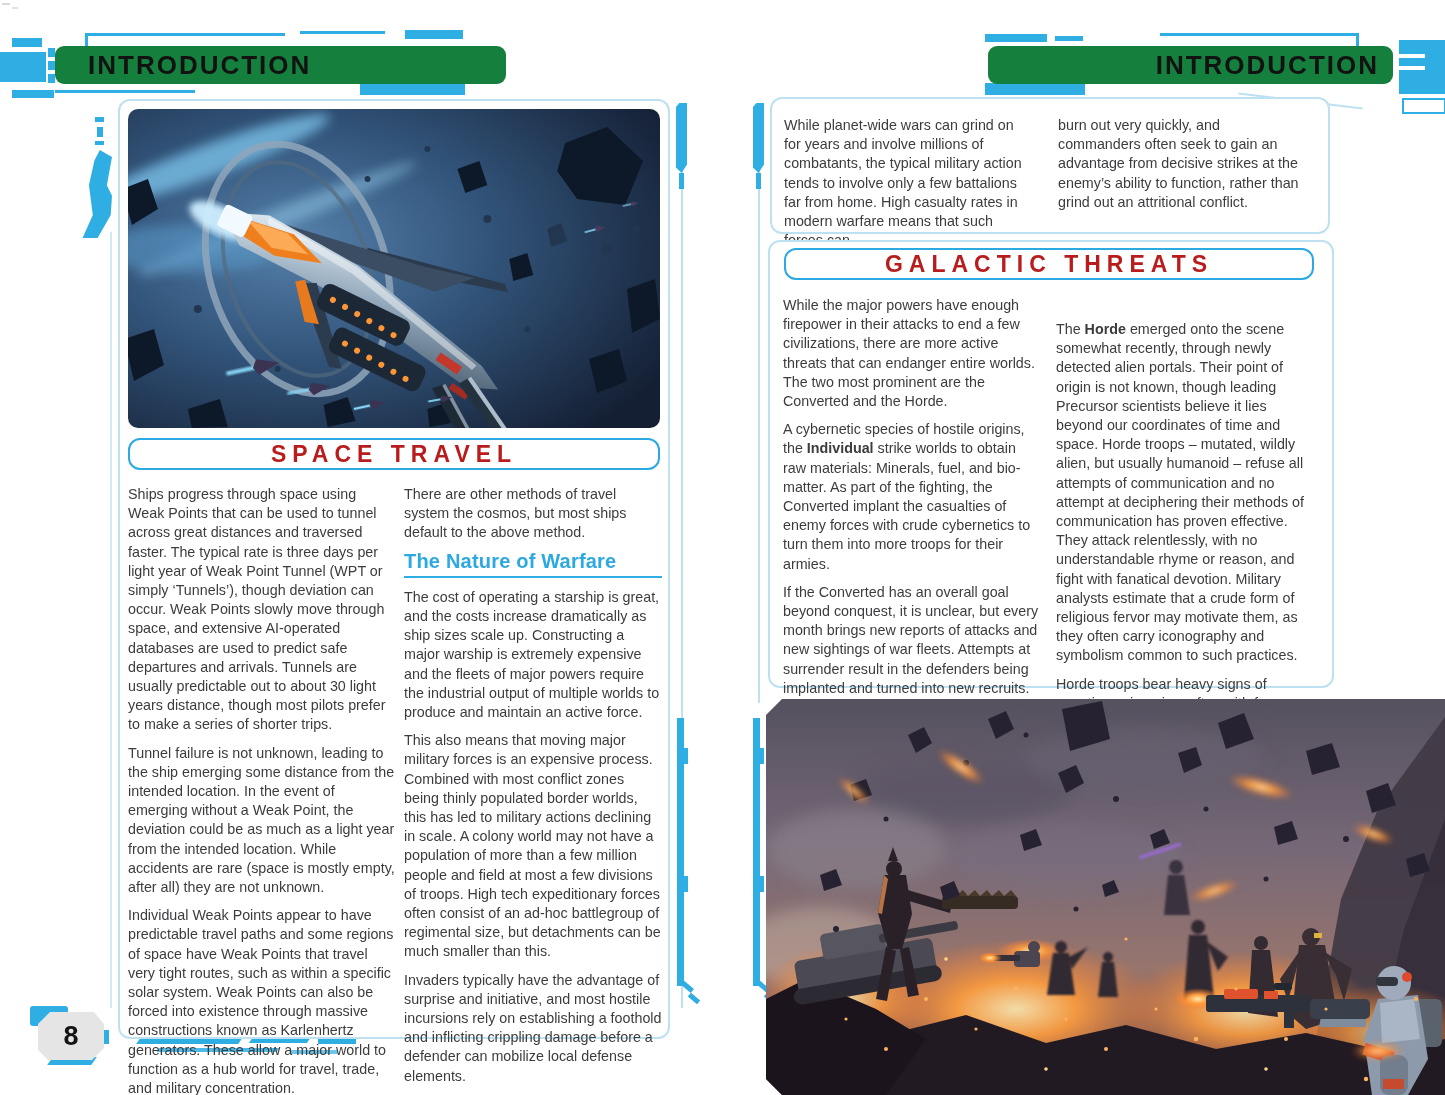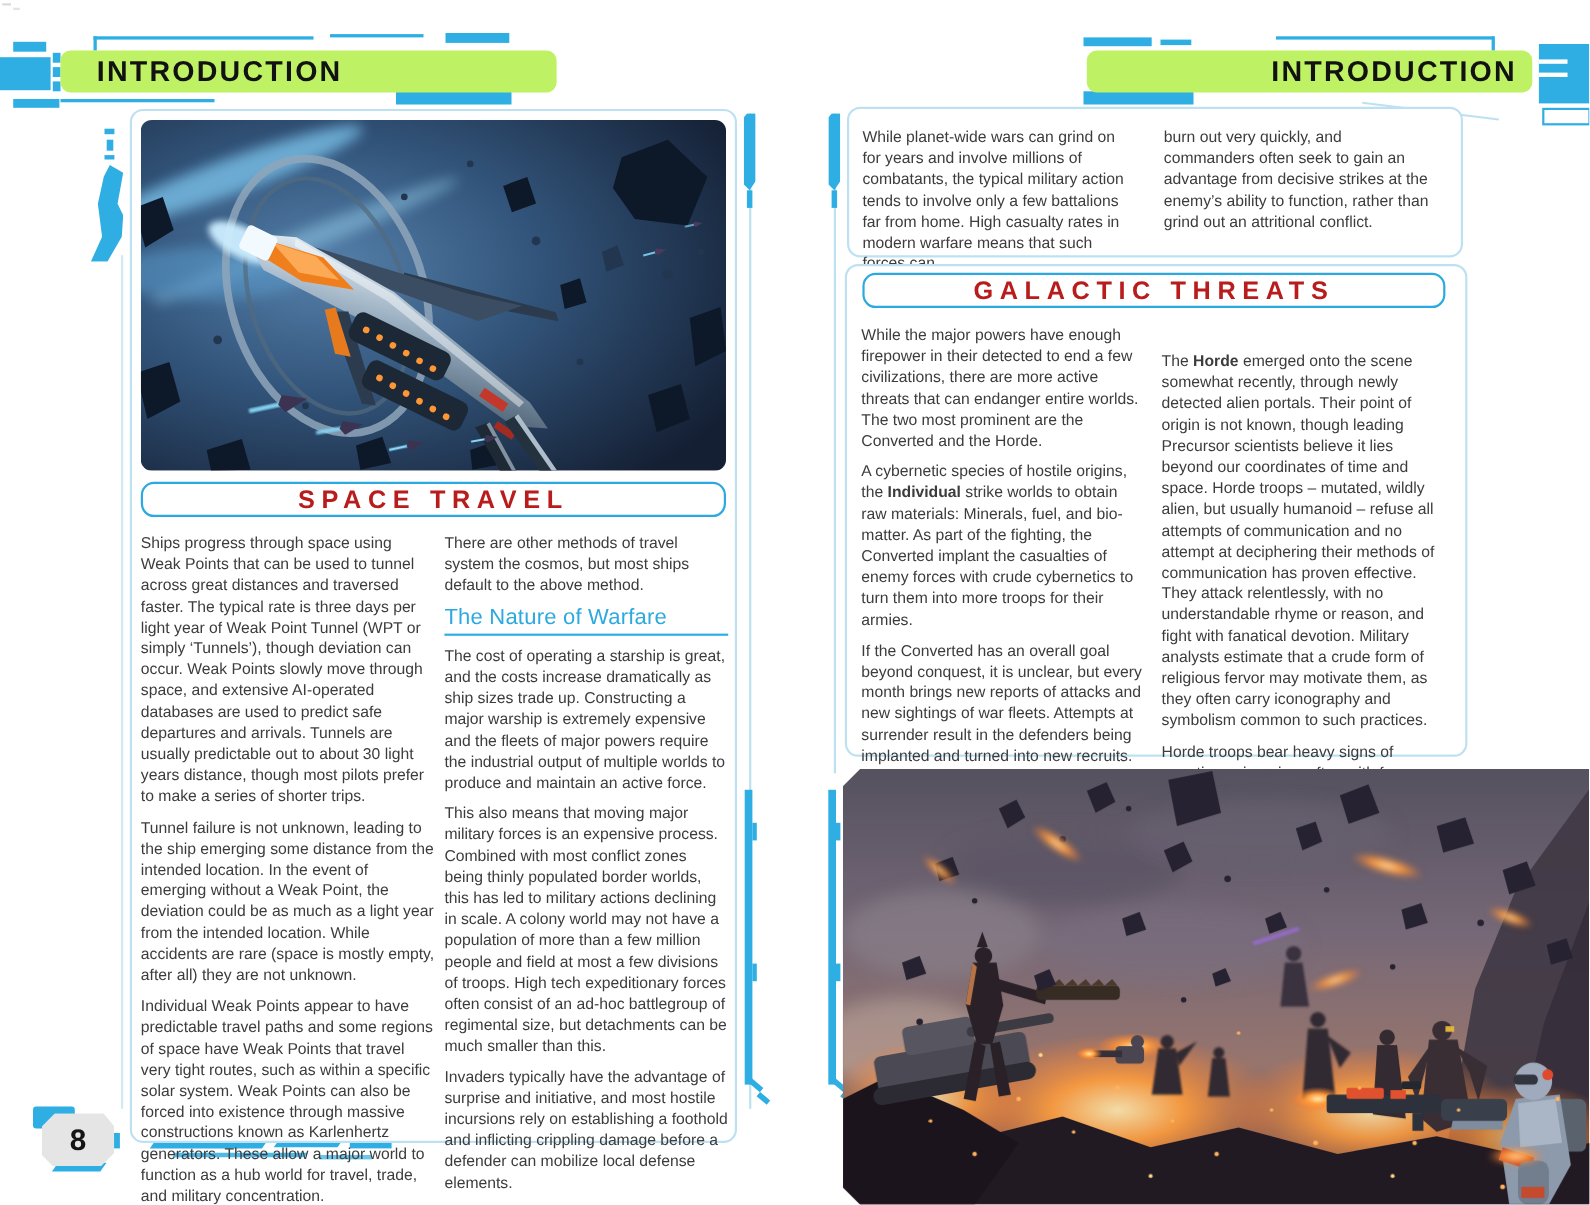--- a/index.html
+++ b/index.html
@@ -2,31 +2,31 @@
 <html><head>
 <meta charset="utf-8">
 <style>
   html,body{margin:0;padding:0;background:#ffffff;}
   #canvas{position:relative;width:1445px;height:1095px;background:#fff;overflow:hidden;
           font-family:"Liberation Sans",sans-serif;}
   .abs{position:absolute;}
   .cyan{background:#2FAEE3;}
   .ltline{background:#BEE1F2;}
   
-  .hdr-bar{background:#bef264;border-radius:9px;height:38px;line-height:38px;
+  .hdr-bar{background:#15803d;border-radius:9px;height:38px;line-height:38px;
            font-weight:bold;font-size:26px;letter-spacing:2px;color:#121212;}
   
   .frame{border:2px solid #BEE1F2;border-radius:12px;background:#fff;}
   
   .sect{border:2px solid #2BA9E0;border-radius:12px;text-align:center;
         color:#b91c1c;font-weight:bold;font-size:23px;letter-spacing:6px;line-height:28px;height:28px;}
   
   .col{color:#3C3C3E;font-size:14.3px;line-height:19.2px;}
   .col p{margin:0 0 9px 0;}
-  .subhead{color:#2BA9E0;font-weight:normal;font-size:20px;letter-spacing:.2px;
+  .subhead{color:#2BA9E0;font-weight:bold;font-size:20px;letter-spacing:.2px;
            border-bottom:2.5px solid #2FAEE3;padding-bottom:5px;margin:7px 0 10px 0;}
   .art{overflow:hidden;}
   .art svg{display:block;width:100%;height:100%;}
   
   .badge{background:#E5E5E6;clip-path:polygon(12px 0,calc(100% - 10px) 0,100% 12px,100% calc(100% - 12px),calc(100% - 12px) 100%,10px 100%,0 calc(100% - 10px),0 12px);
          text-align:center;font-weight:bold;font-size:27px;color:#141414;line-height:48px;}
   b{font-weight:bold;}
 </style>
 </head>
 <body>
@@ -223,21 +223,21 @@
   </div>
 
   <div class="abs col" style="left:128px;top:485px;width:268px;">
     <p>Ships progress through space using Weak Points that can be used to tunnel across great distances and traversed faster. The typical rate is three days per light year of Weak Point Tunnel (WPT or simply ‘Tunnels’), though deviation can occur. Weak Points slowly move through space, and extensive AI-operated databases are used to predict safe departures and arrivals. Tunnels are usually predictable out to about 30 light years distance, though most pilots prefer to make a series of shorter trips.</p>
     <p>Tunnel failure is not unknown, leading to the ship emerging some distance from the intended location. In the event of emerging without a Weak Point, the deviation could be as much as a light year from the intended location. While accidents are rare (space is mostly empty, after all) they are not unknown.</p>
     <p>Individual Weak Points appear to have predictable travel paths and some regions of space have Weak Points that travel very tight routes, such as within a specific solar system. Weak Points can also be forced into existence through massive constructions known as Karlenhertz generators. These allow a major world to function as a hub world for travel, trade, and military concentration.</p>
   </div>
   <div class="abs col" style="left:404px;top:485px;width:258px;">
     <p>There are other methods of travel system the cosmos, but most ships default to the above method.</p>
     <div class="subhead">The Nature of Warfare</div>
-    <p>The cost of operating a starship is great, and the costs increase dramatically as ship sizes trade up. Constructing a major warship is extremely expensive and the fleets of major powers require the industrial output of multiple worlds to produce and maintain an active force.</p>
+    <p>The cost of operating a starship is great, and the costs increase dramatically as ship sizes scale up. Constructing a major warship is extremely expensive and the fleets of major powers require the industrial output of multiple worlds to produce and maintain an active force.</p>
     <p>This also means that moving major military forces is an expensive process. Combined with most conflict zones being thinly populated border worlds, this has led to military actions declining in scale. A colony world may not have a population of more than a few million people and field at most a few divisions of troops. High tech expeditionary forces often consist of an ad-hoc battlegroup of regimental size, but detachments can be much smaller than this.</p>
     <p>Invaders typically have the advantage of surprise and initiative, and most hostile incursions rely on establishing a foothold and inflicting crippling damage before a defender can mobilize local defense elements.</p>
   </div>
 
   <div class="abs cyan" style="left:30px;top:1006px;width:38px;height:20px;border-radius:3px;"></div>
   <div class="abs cyan" style="left:50px;top:1057px;width:44px;height:8px;transform:skewX(-35deg);"></div>
   <div class="abs cyan" style="left:102px;top:1030px;width:7px;height:14px;"></div>
   <div class="abs badge" style="left:38px;top:1012px;width:66px;height:48px;">
     <span>8</span>
   </div>
@@ -248,21 +248,21 @@
   </div>
   <div class="abs col" style="left:1058px;top:116px;width:248px;">
     <p>burn out very quickly, and commanders often seek to gain an advantage from decisive strikes at the enemy’s ability to function, rather than grind out an attritional conflict.</p>
   </div>
 
   <div class="abs frame" style="left:768px;top:240px;width:562px;height:444px;"></div>
   <div class="abs sect" style="left:784px;top:248px;width:526px;background:#fff;">
     <span>GALACTIC THREATS</span>
   </div>
   <div class="abs col" style="left:783px;top:296px;width:256px;">
-    <p>While the major powers have enough firepower in their detected to end a few civilizations, there are more active threats that can endanger entire worlds. The two most prominent are the Converted and the Horde.</p>
+    <p>While the major powers have enough firepower in their attacks to end a few civilizations, there are more active threats that can endanger entire worlds. The two most prominent are the Converted and the Horde.</p>
     <p><span>A cybernetic species of hostile origins, the </span><b>Individual</b><span> strike worlds to obtain raw materials: Minerals, fuel, and bio-matter. As part of the fighting, the Converted implant the casualties of enemy forces with crude cybernetics to turn them into more troops for their armies.</span></p>
     <p>If the Converted has an overall goal beyond conquest, it is unclear, but every month brings new reports of attacks and new sightings of war fleets. Attempts at surrender result in the defenders being implanted and turned into new recruits.</p>
   </div>
   <div class="abs col" style="left:1056px;top:296px;width:260px;margin-top:24px;">
     <p><span>The </span><b>Horde</b><span> emerged onto the scene somewhat recently, through newly detected alien portals. Their point of origin is not known, though leading Precursor scientists believe it lies beyond our coordinates of time and space. Horde troops – mutated, wildly alien, but usually humanoid – refuse all attempts of communication and no attempt at deciphering their methods of communication has proven effective. They attack relentlessly, with no understandable rhyme or reason, and fight with fanatical devotion. Military analysts estimate that a crude form of religious fervor may motivate them, as they often carry iconography and symbolism common to such practices.</span></p>
     <p>Horde troops bear heavy signs of genetic engineering, often with forms that must be intentionally crafted to cause terror and discomfort.</p>
   </div>
 
   <div class="abs art" style="left:766px;top:699px;width:679px;height:396px;clip-path:polygon(16px 0,100% 0,100% 100%,16px 100%,0 calc(100% - 16px),0 16px);">
     <svg viewBox="0 0 679 396" preserveAspectRatio="none">

